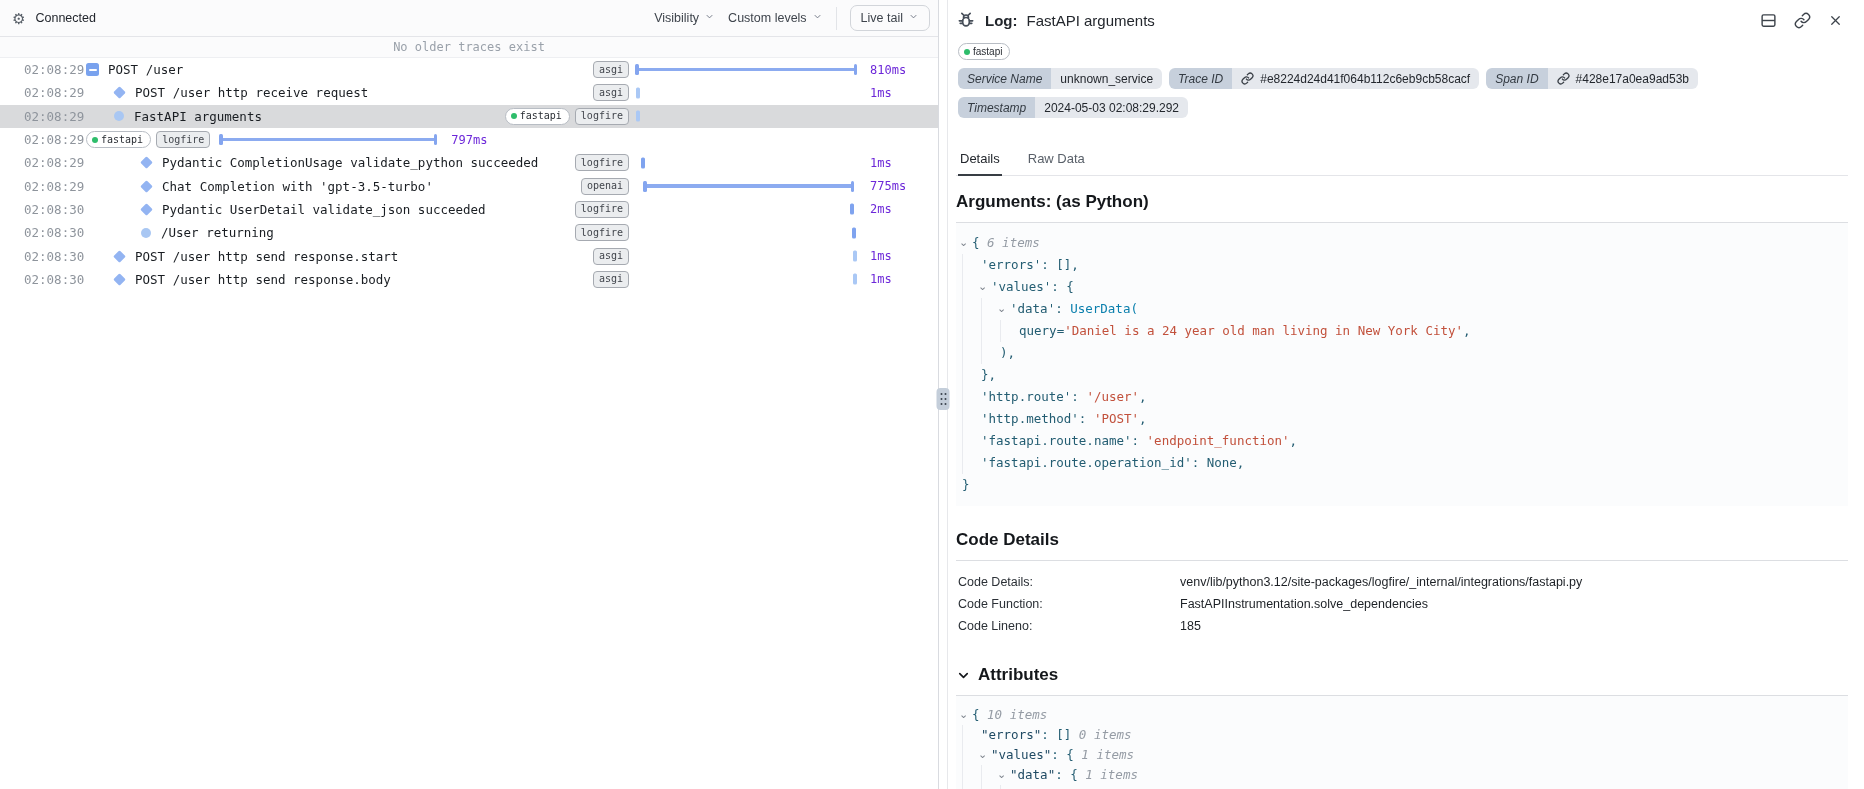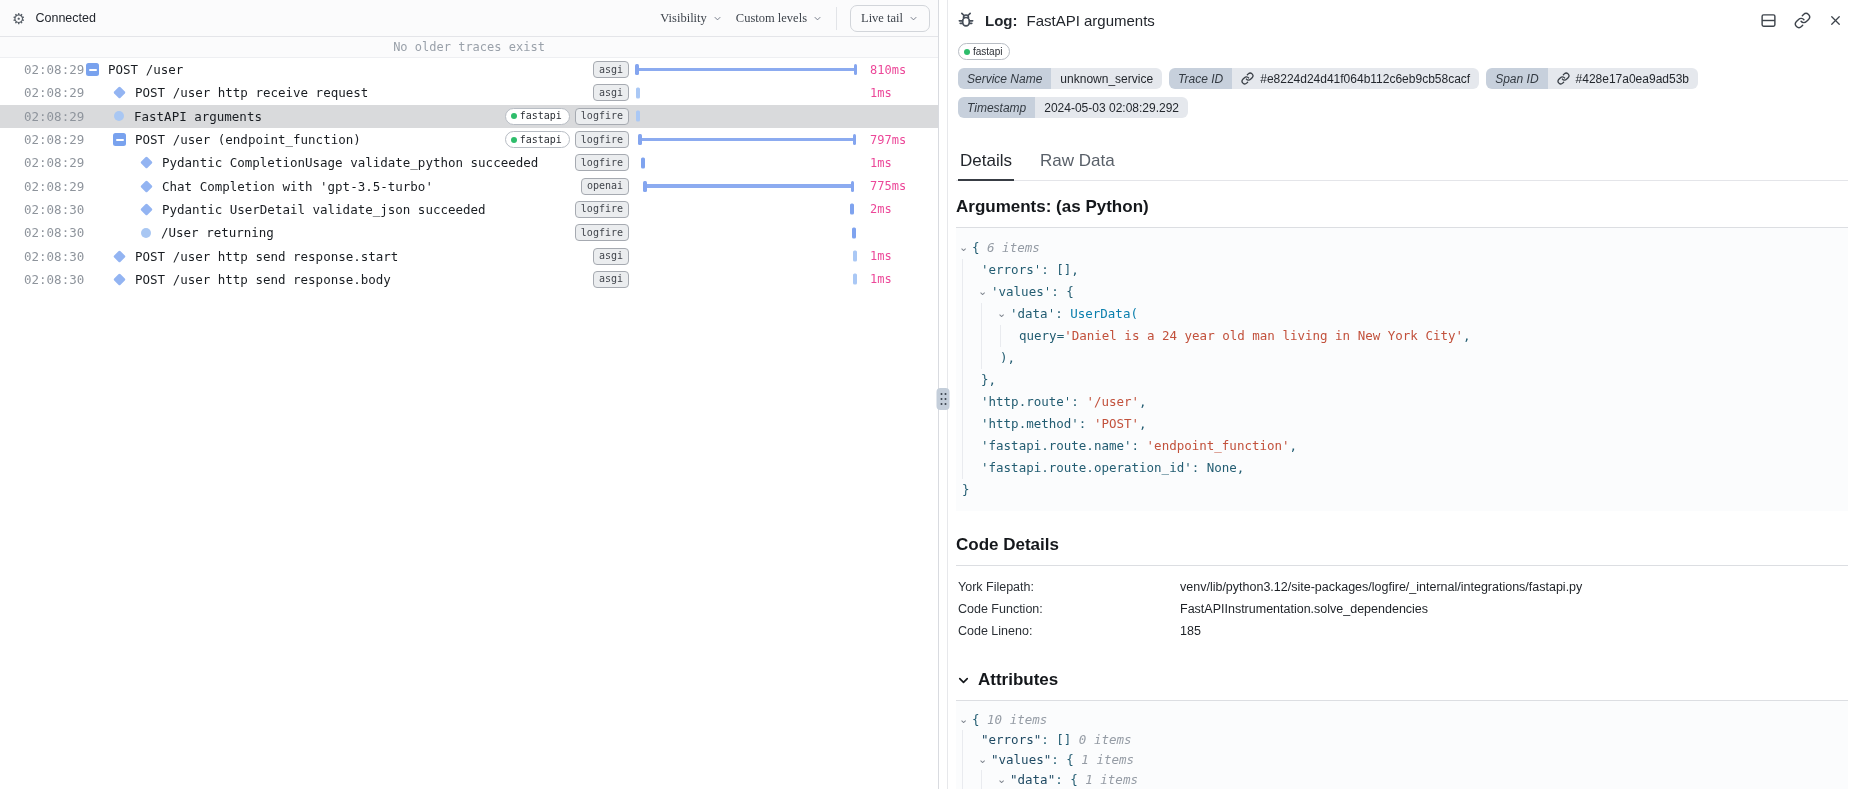--- a/index.html
+++ b/index.html
@@ -6,21 +6,21 @@
 html,body{width:1864px;height:789px;overflow:hidden;background:#fff}
 body{font-family:"Liberation Sans",sans-serif;color:#1c2127}
 .app{display:flex;width:1864px;height:789px}
 
 
 .left-panel{flex:0 0 939px;width:939px;border-right:1px solid #d9dbe0;display:flex;flex-direction:column;background:#fff}
 .lp-header{height:37px;flex:0 0 37px;display:flex;align-items:center;justify-content:space-between;padding:0 8px 0 12px;background:#fbfbfc;border-bottom:1px solid #e4e5e9}
 .lp-left{display:flex;align-items:center;gap:10px;font-size:12.5px;color:#23272e}
 .gear{color:#585f68;font-size:15px;line-height:1}
 .lp-right{display:flex;align-items:center;gap:13px}
-.hdr-btn{display:flex;align-items:center;gap:5px;font-size:12.5px;color:#3e444c;background:none;border:none;font-family:Liberation Serif, serif;cursor:pointer}
+.hdr-btn{display:flex;align-items:flex-start;gap:5px;font-size:12.5px;color:#3e444c;background:none;border:none;font-family:Liberation Sans, sans-serif;cursor:pointer}
 .chev{stroke:#6b7280;stroke-width:2;fill:none}
 .hdr-sep{width:1px;height:23px;background:#e2e4e8}
 .live-tail{border:1px solid #d2d5da;border-radius:7px;padding:5px 10px;background:#fbfbfc}
 .banner{flex:0 0 21px;display:flex;align-items:center;justify-content:center;font:12px "DejaVu Sans Mono",monospace;color:#9aa1aa;background:#fbfbfc;border-bottom:1px solid #eeeff2}
 .trace-rows{flex:1;overflow:hidden}
 .trace-row{height:23.3px;display:flex;align-items:center;font:12.5px "DejaVu Sans Mono",monospace;color:#191d22;cursor:pointer}
 .trace-row.selected{background:#d9dadc}
 .t-time{flex:0 0 86px;padding-left:24px;color:#8e949c}
 .t-main{flex:1;display:flex;align-items:center;min-width:0}
 .ic{flex:0 0 auto}
@@ -33,42 +33,42 @@
 .svcb{display:flex;align-items:center;gap:3px;font-size:10px;color:#2a2e34;background:#fff;border:1px solid #b8bdc4;border-radius:9px;padding:1.5px 7px 1.5px 5px;line-height:1.2}
 .dot{width:6px;height:6px;border-radius:50%;background:#2ebd6b}
 .track{flex:0 0 227px;position:relative;height:100%}
 .dur-bar{position:absolute;top:50%;height:3.5px;margin-top:-1.75px;background:#8cabf0}
 .dur-bar::before,.dur-bar::after{content:'';position:absolute;top:-3.8px;width:3.5px;height:11px;background:#84a5ef;border-radius:1.5px}
 .dur-bar::before{left:-1px}
 .dur-bar::after{right:-1px}
 .tick{position:absolute;top:50%;transform:translateY(-50%);width:3.5px;height:11px;border-radius:1.5px}
 .tick.light{background:#aac8f5}
 .tick.dark{background:#7fa3ef}
-.t-dur{flex:0 0 75px;padding-left:7px;font-size:12px;color:#ec4899}
+.t-dur{flex:0 0 75px;padding-left:7px;font-size:12px;color:#6d28d9}
 
 
 .gutter{position:relative;flex:0 0 9px;border-right:1px solid #e7e8eb;background:#fff}
 .handle{position:absolute;top:388px;left:50%;transform:translateX(-50%);width:13px;height:22px;background:#c4ceda;border-radius:4px;display:flex;align-items:center;justify-content:center;cursor:col-resize}
 .handle-dots{width:2px;height:2px;border-radius:50%;background:#39424d;box-shadow:0 -5px 0 #39424d,0 5px 0 #39424d,4px 0 0 #39424d,4px -5px 0 #39424d,4px 5px 0 #39424d;margin-left:-3px}
 
 
 .right-panel{flex:1;padding:7px 16px 0 8px;overflow:hidden;background:#fff}
 .rp-head{display:flex;justify-content:space-between;align-items:center;height:26px}
 .rp-title{display:flex;align-items:center;gap:9px;font-size:15px;color:#23272d}
 .rp-title .tb{font-weight:700}
 .bug{color:#454d58;display:flex}
 .rp-icons{display:flex;gap:17px;color:#3d434b;padding-right:5px;align-items:center}
 .rp-icons .ibtn{background:none;border:none;cursor:pointer;color:#3d434b;display:flex;padding:0}
 .tag-row{margin:10px 0 0 2px;display:flex}
 .kv-row{display:flex;gap:7px;margin-top:8px;padding-left:2px}
 .kv{display:flex;font-size:12px;border-radius:6px;overflow:hidden;cursor:default}
 .kv-k{background:#c7d0dc;color:#333a42;font-style:italic;padding:3.5px 9px}
 .kv-v{background:#e5e8ed;color:#23272d;padding:3.5px 9px;display:flex;align-items:center;gap:6px}
 .tabs{display:flex;gap:24px;margin-top:28px;border-bottom:1px solid #e4e5e9;padding-left:2px}
-.tab{font-size:17px;color:#596069;padding:5px 2px 8px;cursor:pointer;border-bottom:2px solid transparent;margin-bottom:-1px}
+.tab{font-size:13px;color:#596069;padding:5px 2px 8px;cursor:pointer;border-bottom:2px solid transparent;margin-bottom:-1px}
 .tab.active{color:#23272d;border-bottom-color:#383d44}
 h2.sec{font-size:17px;color:#14171b;margin-top:16px;padding-bottom:10px;border-bottom:1px solid #dcdee2;display:flex;align-items:center;gap:7px}
 .codeblock{font:12.5px "DejaVu Sans Mono",monospace;color:#235d72;padding:9px 0 10px 6px;background:#fbfcfd}
 .cl{display:flex;align-items:stretch;line-height:22px;white-space:pre}
 .attr .cl{line-height:20px}
 .g{flex:0 0 19px;border-left:1px solid #e9ebef}
 .caret{flex:0 0 13px;color:#7b828b;font-family:"DejaVu Sans",sans-serif;font-size:11px;margin-left:-3px;cursor:pointer}
 .s-key{color:#235d72}
 .s-p{color:#235d72}
 .s-akey{color:#1f4a63}
@@ -156,24 +156,20 @@
             </span>
             <span class="tagb">logfire</span>
           </span>
           <span class="track">
             <span class="tick light" style="left: 0px;"></span>
           </span>
           <span class="t-dur"></span>
         </div>
         <div class="trace-row">
           <span class="t-time">02:08:29</span>
-          <span class="t-main" style="padding-left: 27px;">
-            <span class="ic ic-sq"></span>
-            <span>POST /user (endpoint_function)</span>
-          </span>
           <span class="badges">
             <span class="svcb">
               <span class="dot"></span>
               <span>fastapi</span>
             </span>
             <span class="tagb">logfire</span>
           </span>
           <span class="track">
             <span class="dur-bar" style="left: 3px; width: 216px;"></span>
           </span>
@@ -373,21 +369,21 @@
         <div class="cl"><span class="g"></span><span class="s-key">'http.route'</span><span class="s-p">: </span><span class="s-str">'/user'</span><span class="s-p">,</span></div>
         <div class="cl"><span class="g"></span><span class="s-key">'http.method'</span><span class="s-p">: </span><span class="s-str">'POST'</span><span class="s-p">,</span></div>
         <div class="cl"><span class="g"></span><span class="s-key">'fastapi.route.name'</span><span class="s-p">: </span><span class="s-str">'endpoint_function'</span><span class="s-p">,</span></div>
         <div class="cl"><span class="g"></span><span class="s-key">'fastapi.route.operation_id'</span><span class="s-p">: None,</span></div>
         <div class="cl"><span class="s-p">}</span></div>
       </div>
 
     <h2 class="sec" style="margin-top:24px">Code Details</h2>
     <div class="cd-rows" id="code-details">
         <div class="cd-row">
-          <span class="cd-label">York Filepath:</span>
+          <span class="cd-label">Code Details:</span>
           <span class="cd-value">venv/lib/python3.12/site-packages/logfire/_internal/integrations/fastapi.py</span>
         </div>
         <div class="cd-row">
           <span class="cd-label">Code Function:</span>
           <span class="cd-value">FastAPIInstrumentation.solve_dependencies</span>
         </div>
         <div class="cd-row">
           <span class="cd-label">Code Lineno:</span>
           <span class="cd-value">185</span>
         </div>

